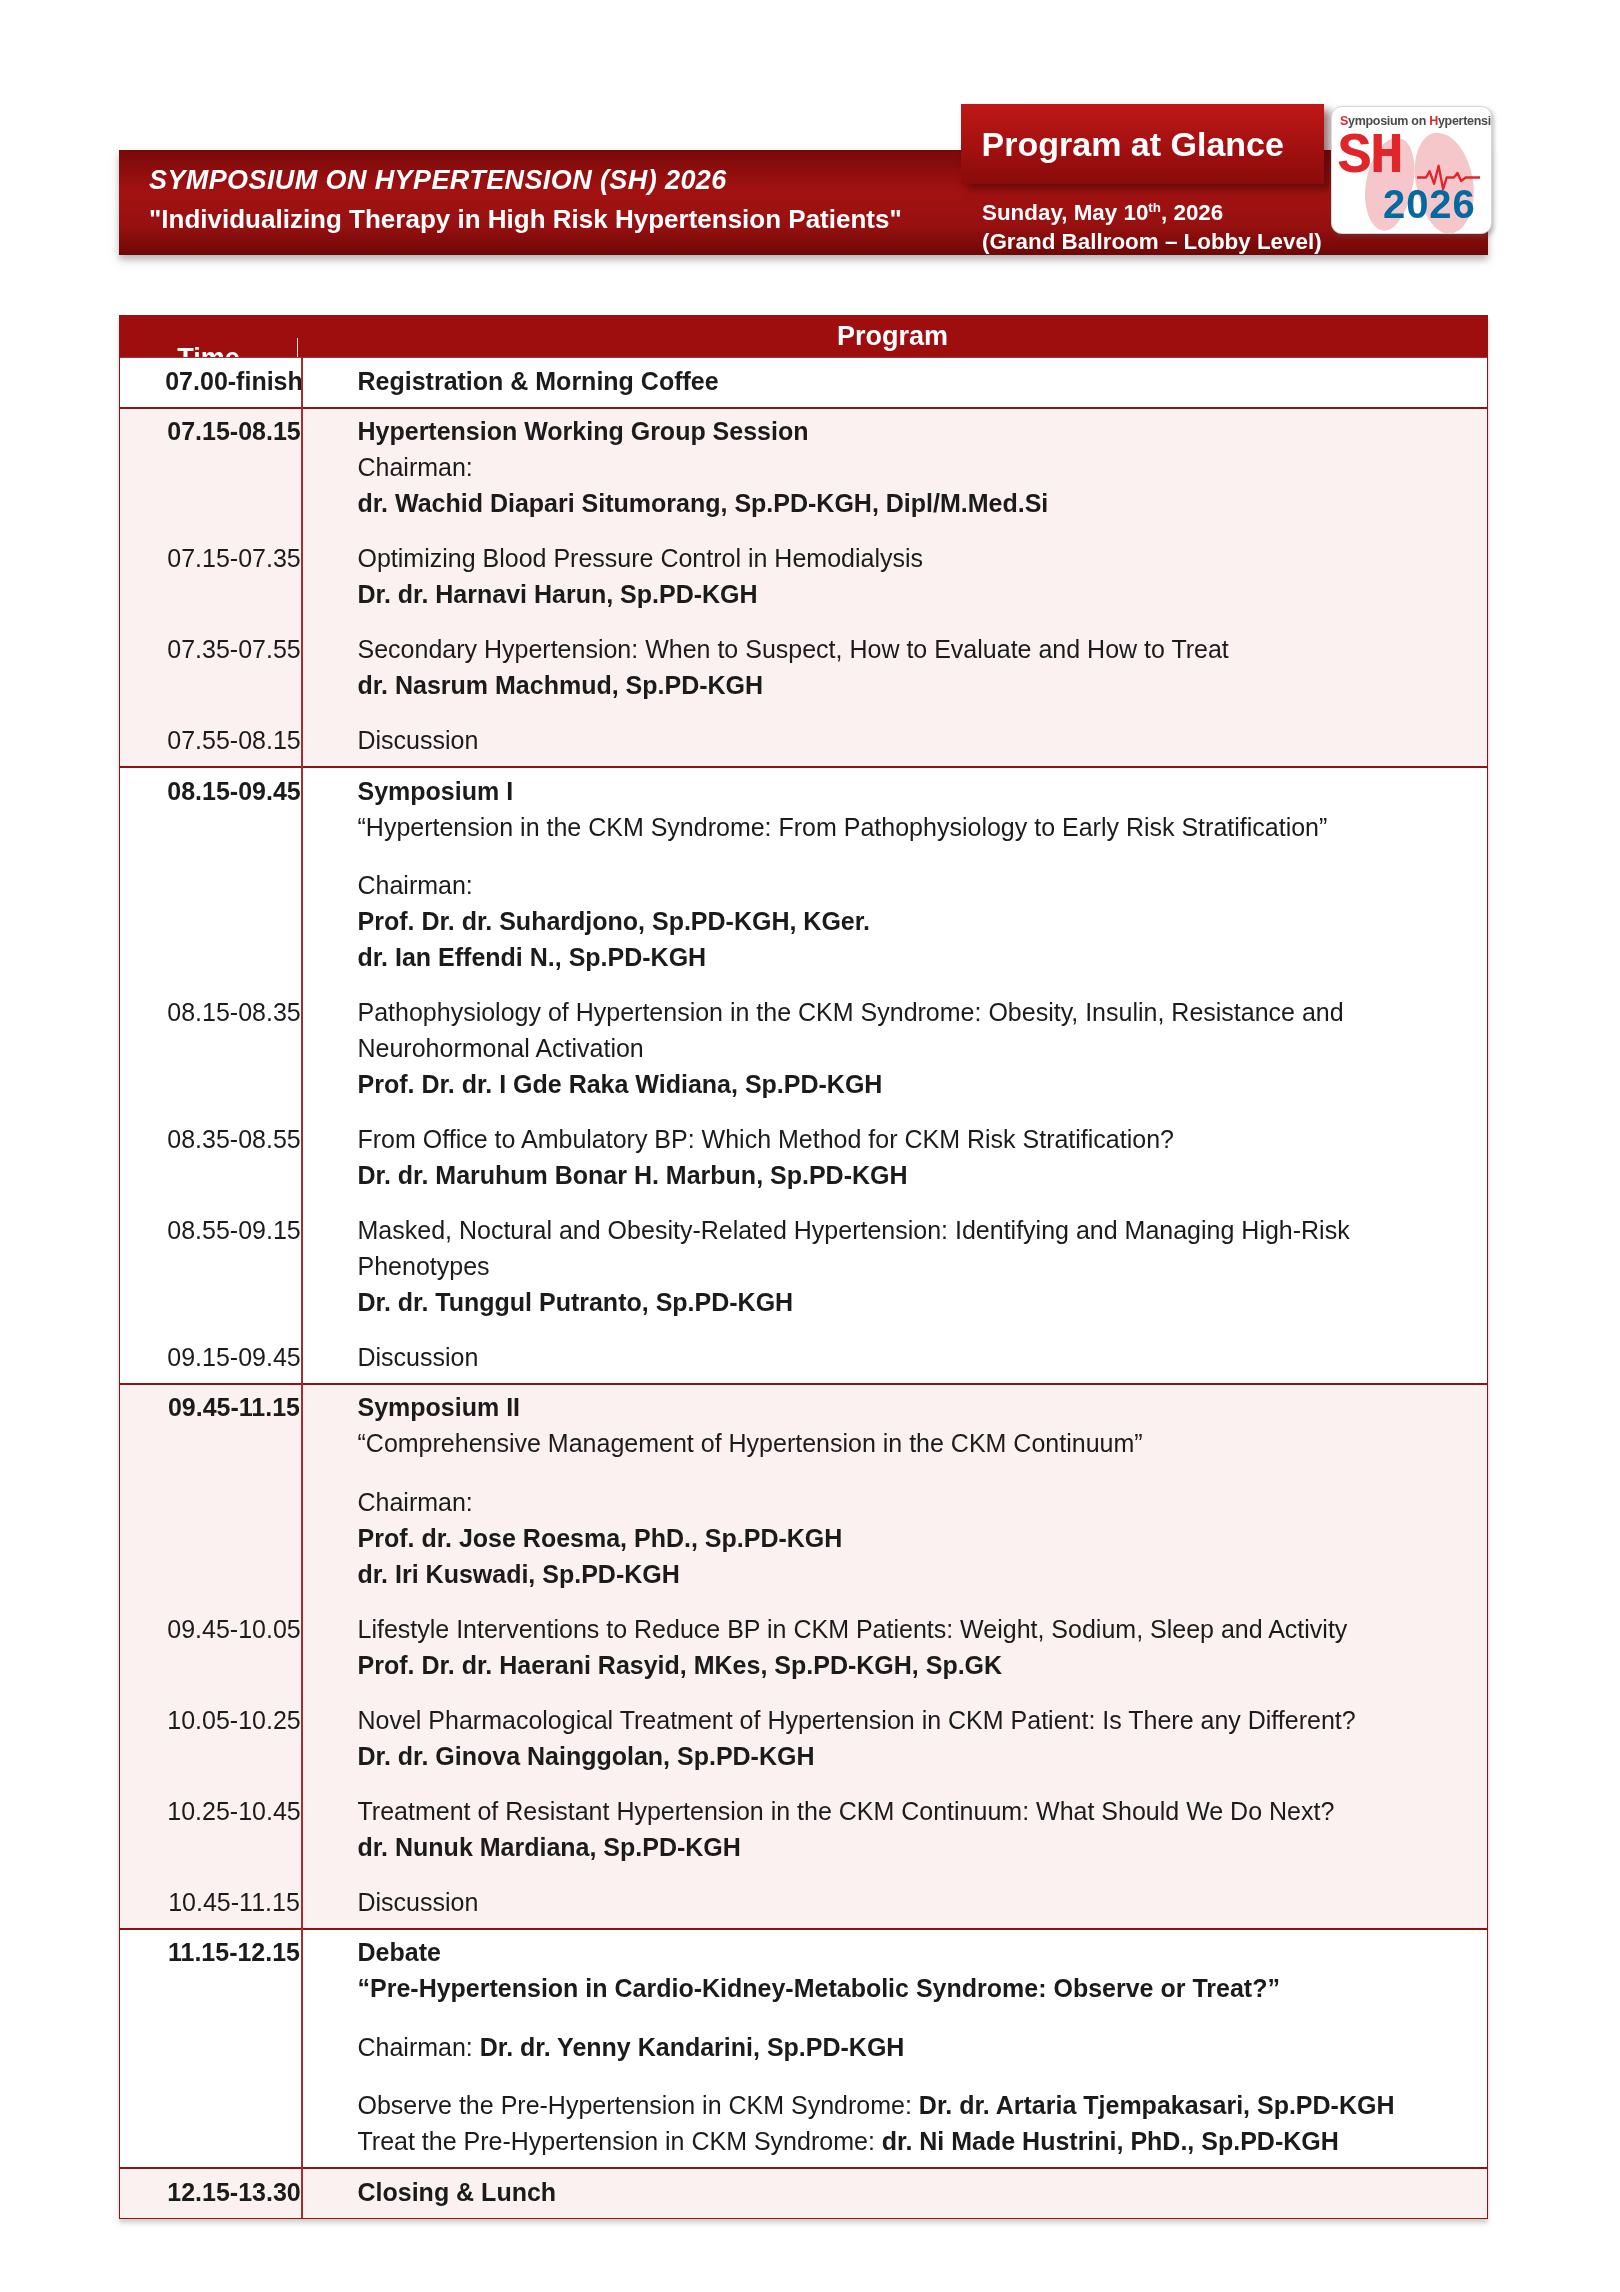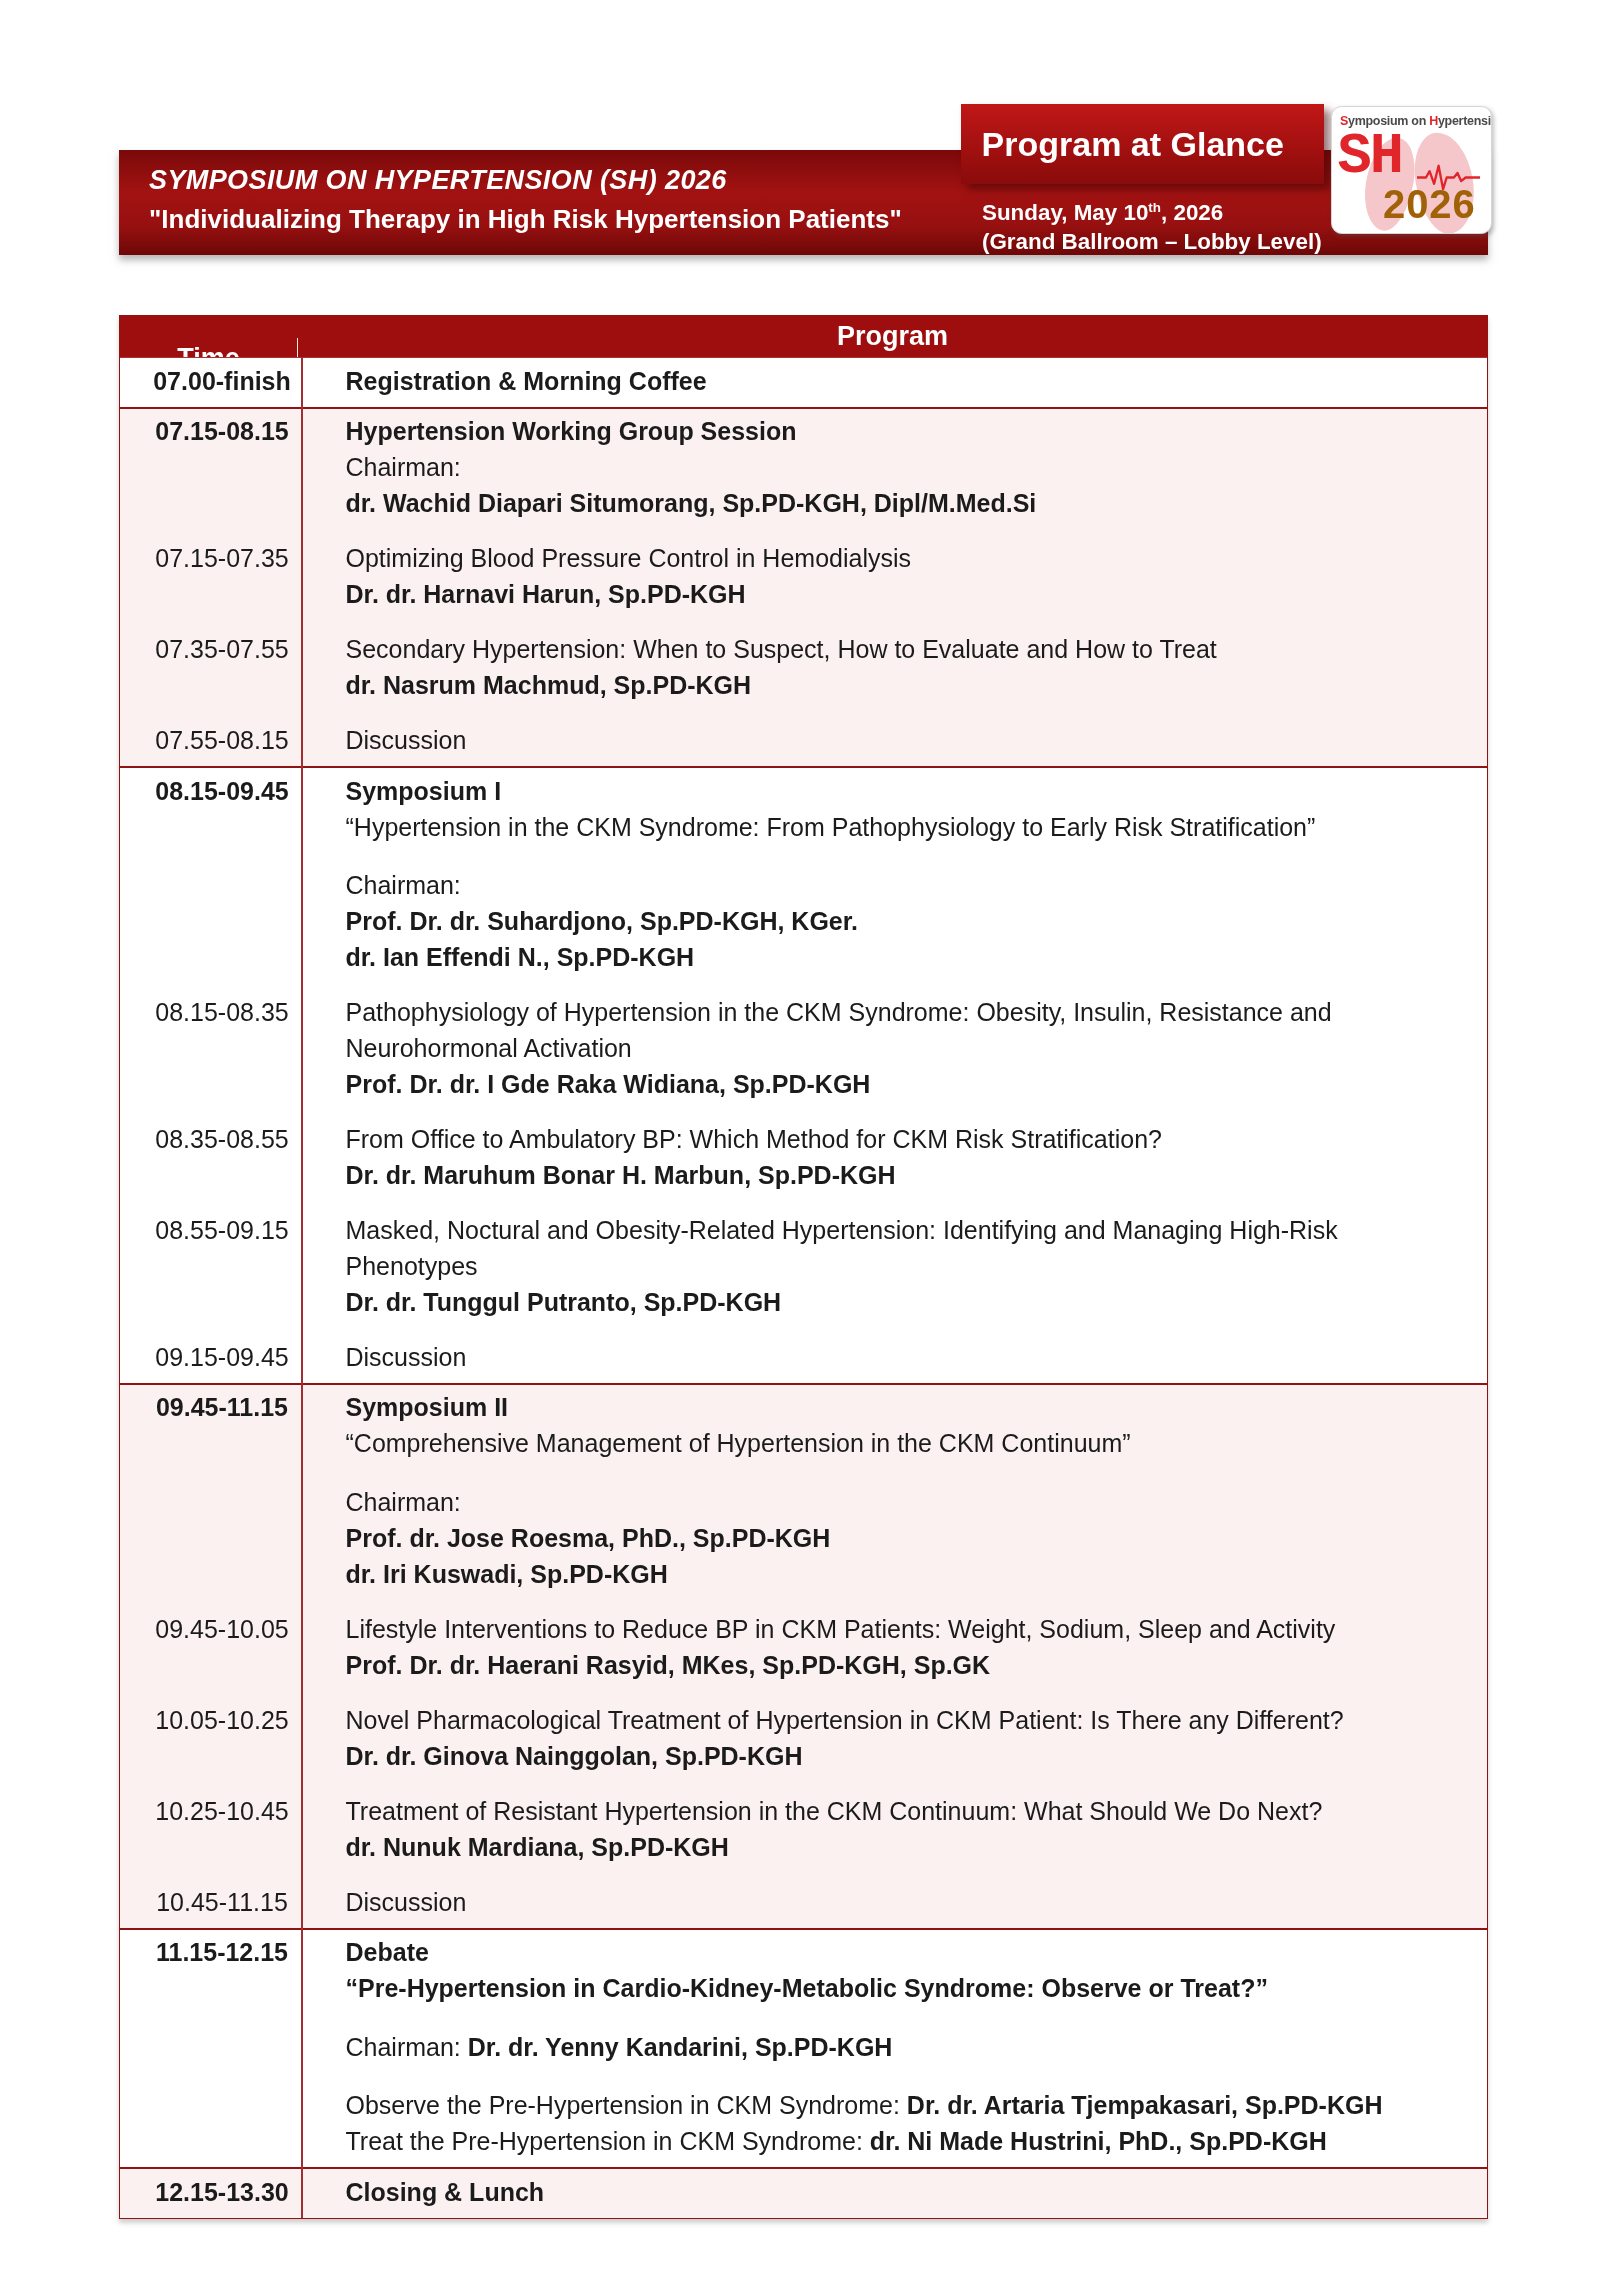--- a/index.html
+++ b/index.html
@@ -46,21 +46,21 @@
     color:#4a4a4a; letter-spacing:-0.3px; white-space:nowrap; z-index:2;
   }
   .logo-red { color:#e0262b; }
   .logo-sh {
     position:absolute; left:5.4px; top:21.5px; font-size:57px; font-weight:bold;
     color:#e0262b; line-height:1; letter-spacing:-1.8px; z-index:2;font-family:Liberation Mono, monospace;
   }
   .logo-ecg { position:absolute; left:85px; top:56px; z-index:2; }
   .logo-year {
     position:absolute; left:51px; top:77px; font-size:40px; font-weight:bold;
-    color:#a16207; line-height:1; letter-spacing:0.9px; z-index:2;
+    color:#0369a1; line-height:1; letter-spacing:0.9px; z-index:2;
   }
 
   
   .program-table {
     position:absolute; left:119px; top:315px; width:1369px;
     border:1.8px solid #8f1313; box-sizing:border-box;
     box-shadow:0 3.6px 4.5px rgba(140,140,140,.4);
   }
   .table-head {
     display:flex; background:#9e0e0e; color:#fff;
@@ -81,21 +81,21 @@
   }
   .block { padding:4.5px 0 8px; border-top:2.7px solid #8f1313; }
   .block.first { border-top:1.8px solid #a83535; }
   .bg-pink { background:#fcf1f1; }
   .bg-white { background:#ffffff; }
 
   .prog-row { display:flex; align-items:flex-start; }
   .prog-row + .prog-row { margin-top:19px; }
   .cell-time {
     width:204px; flex:none; text-align:center;
-    font-size:25px; line-height:36px; white-space:nowrap;
+    font-size:25px; line-height:36px; white-space:nowrap;padding-left:12px;
   }
   .cell-time.bold { font-weight:bold; }
   .cell-prog { flex:1; padding:0 18px 0 21.5px; font-size:25px; line-height:36px; }
   .line { min-height:36px; }
   .line .b { font-weight:bold; }
   .blank-line { height:22.4px; }
 </style>
 </head>
 <body>
 

